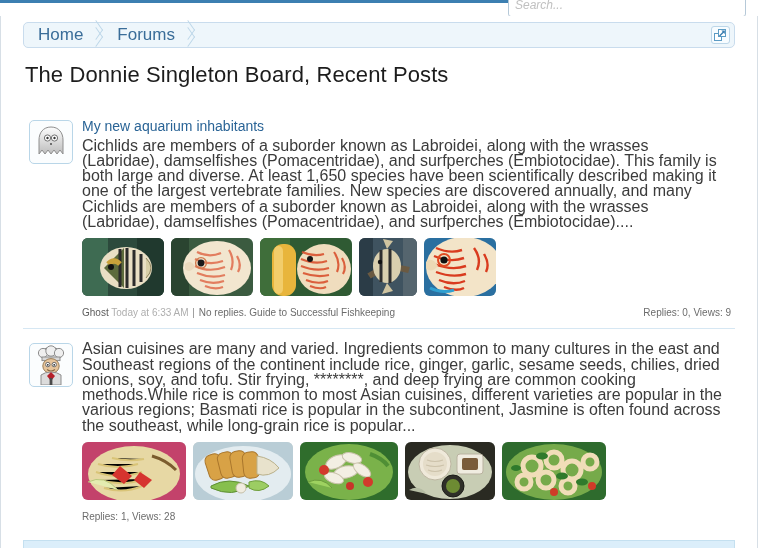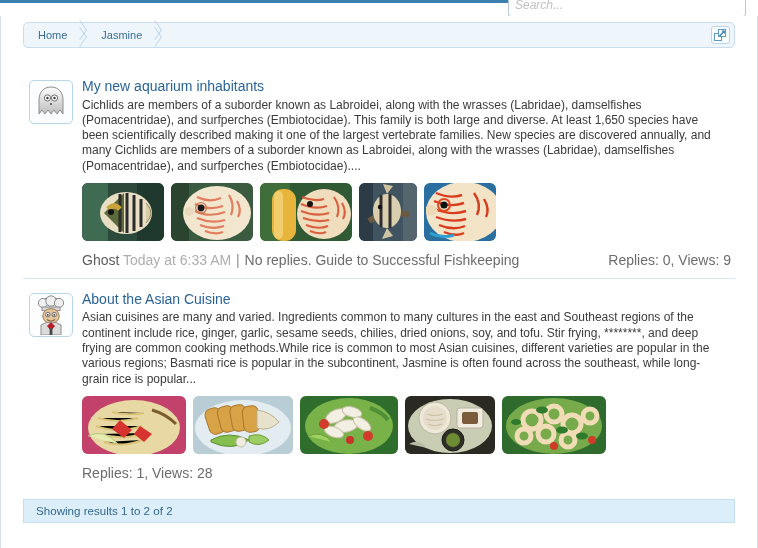--- a/index.html
+++ b/index.html
@@ -73,21 +73,21 @@
     box-sizing: border-box;
     display: flex;
     align-items: center;
   }
   .crumb {
     position: relative;
     height: 24px;
     display: flex;
     align-items: center;
     padding: 0 6px 0 12px;
-    font-size: 11px;
+    font-size: 17px;
     color: #3a6d99;
     text-decoration: none;
     white-space: nowrap;
   }
   .crumb:first-child { padding-left: 14px; }
   .crumb-arrow {
     width: 16px;
     height: 24px;
     position: relative;
     flex: 0 0 auto;
@@ -153,21 +153,21 @@
 
   .post-title {
     display: block;
     font-size: 14px;
     color: #2a6496;
     text-decoration: none;
     margin: 0 0 2px 0;
     line-height: 1.25;
   }
   .post-excerpt {
-    font-size: 12px;
+    font-size: 16px;
     line-height: 15.3px;
     color: #3b3b3b;
     margin: 0;
     max-width: 645px;
   }
 
   .thumbs {
     display: flex;
     gap: 7px;
     margin-top: 9px;
@@ -180,21 +180,21 @@
     background: #cfd6d0;
     position: relative;
   }
   .thumb svg { display: block; }
 
   .post-meta {
     margin-top: 11px;
     display: flex;
     align-items: baseline;
     justify-content: space-between;
-    font-size: 14px;
+    font-size: 10px;
     color: #6c6c6c;
     border-top: 0;
   }
   .meta-left { white-space: nowrap; }
   .meta-left .user { color: #5c5c5c; }
   .meta-left .dim { color: #aeaeae; }
   .meta-left .sep { color: #8d8d8d; padding: 0 1px; }
   .meta-left .link { color: #6c6c6c; text-decoration: none; }
   .meta-right { color: #6c6c6c; white-space: nowrap; padding-right: 4px; }
 
@@ -220,33 +220,34 @@
   <div class="search-wrap">
     <input class="search-input" type="text" placeholder="Search..." style="">
   </div>
 </div>
 
 <div class="page">
 
   <div class="breadcrumb-bar">
     <a class="crumb" href="#">Home</a>
     <span class="crumb-arrow"></span>
-    <a class="crumb" href="#">Jasmine</a>
+    <a class="crumb" href="#">Forums</a>
     <span class="crumb-arrow"></span>
 
     <div class="expand-btn">
       <svg width="13" height="13" viewBox="0 0 13 13">
         <rect x="0.5" y="4.5" width="7" height="7" fill="#ffffff" stroke="#5b9bc4"></rect>
         <rect x="4.5" y="0.5" width="7" height="7" fill="#ffffff" stroke="#5b9bc4"></rect>
         <path d="M5.5 7 L10 2.5" stroke="#3b7fb0" stroke-width="1.4"></path>
         <path d="M7.3 1.6 L10.8 1.6 L10.8 5.1 Z" fill="#3b7fb0"></path>
       </svg>
     </div>
   </div>
 
+  <h1 class="page-title">The Donnie Singleton Board, Recent Posts</h1>
 
   <div class="post-list">
 
     <div class="post">
 
       <div class="avatar">
         <svg width="40" height="40" viewBox="0 0 40 40">
           <defs>
             <linearGradient id="gh" x1="0" y1="0" x2="0" y2="1">
               <stop offset="0" stop-color="#fdfdfd"></stop>
@@ -397,21 +398,20 @@
           <circle cx="16.8" cy="19.8" r="0.9" fill="#222"></circle>
           <circle cx="23.2" cy="19.8" r="0.9" fill="#222"></circle>
           <path d="M16 24.5 q4 3 8 0" fill="none" stroke="#8a6a46" stroke-width="1.2"></path>
           <path d="M10 40 L10 30 q4 -3 10 -3 q6 0 10 3 L30 40 Z" fill="#dcdcdc" stroke="#8d8d8d"></path>
           <path d="M20 27 L16 31 L20 36 L24 31 Z" fill="#b5202a"></path>
           <rect x="18.6" y="33" width="2.8" height="7" fill="#4a4a4a"></rect>
         </svg>
       </div>
 
       <div class="post-body">
-        <a class="post-title" href="#">About the Asian Cuisine</a>
         <p class="post-excerpt">Asian cuisines are many and varied. Ingredients common to many cultures in the east and Southeast regions of the continent include rice, ginger, garlic, sesame seeds, chilies, dried onions, soy, and tofu. Stir frying, ********, and deep frying are common cooking methods.While rice is common to most Asian cuisines, different varieties are popular in the various regions; Basmati rice is popular in the subcontinent, Jasmine is often found across the southeast, while long-grain rice is popular...</p>
 
         <div class="thumbs">
 
           <div class="thumb" style="width:104px">
             <svg width="104" height="58" viewBox="0 0 104 58" preserveAspectRatio="none">
               <rect width="104" height="58" fill="#c3426b"></rect>
               <ellipse cx="52" cy="32" rx="46" ry="28" fill="#e7d8a4"></ellipse>
               <g stroke="#d9c477" stroke-width="2">
                 <path d="M16 22 q20 6 40 0"></path>

